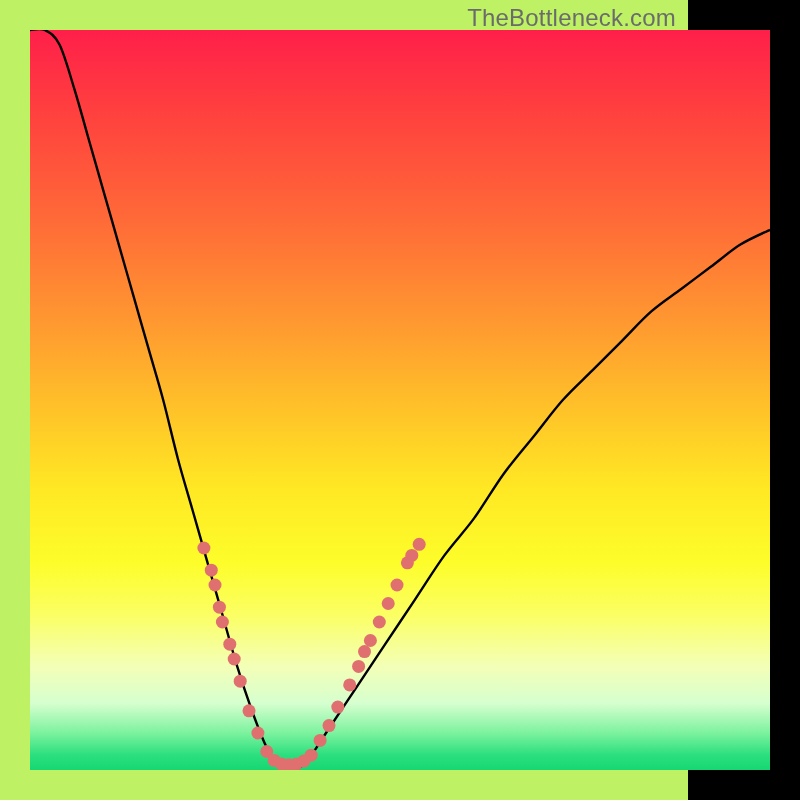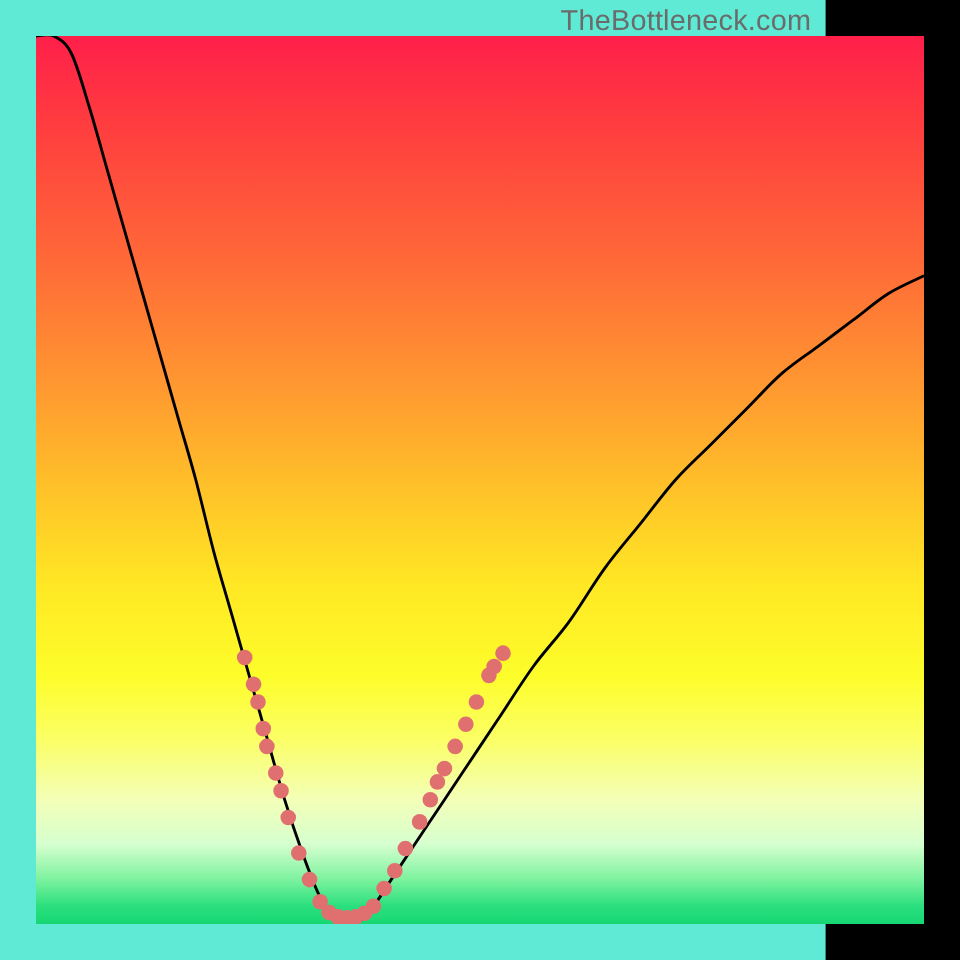--- a/index.html
+++ b/index.html
@@ -8,21 +8,21 @@
     width: 800px;
     height: 800px;
     overflow: hidden;
     background: #000;
     font-family: Arial, Helvetica, sans-serif;
   }
   .frame {
     position: relative;
     width: 688px;
     height: 800px;
-    background: #5eead4;
+    background: #bef264;
     text-align: center;
   }
   .plot-area {
     position: absolute;
     left: 30px;
     top: 30px;
     width: 740px;
     height: 740px;
     background: linear-gradient(
       to bottom,

